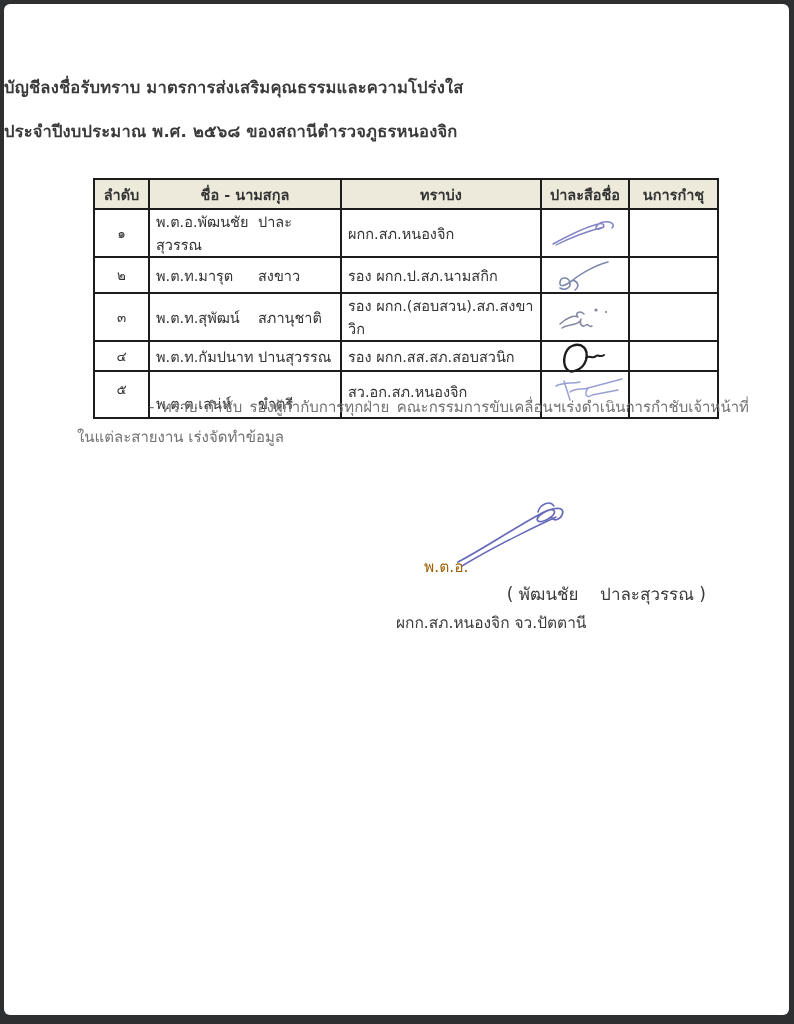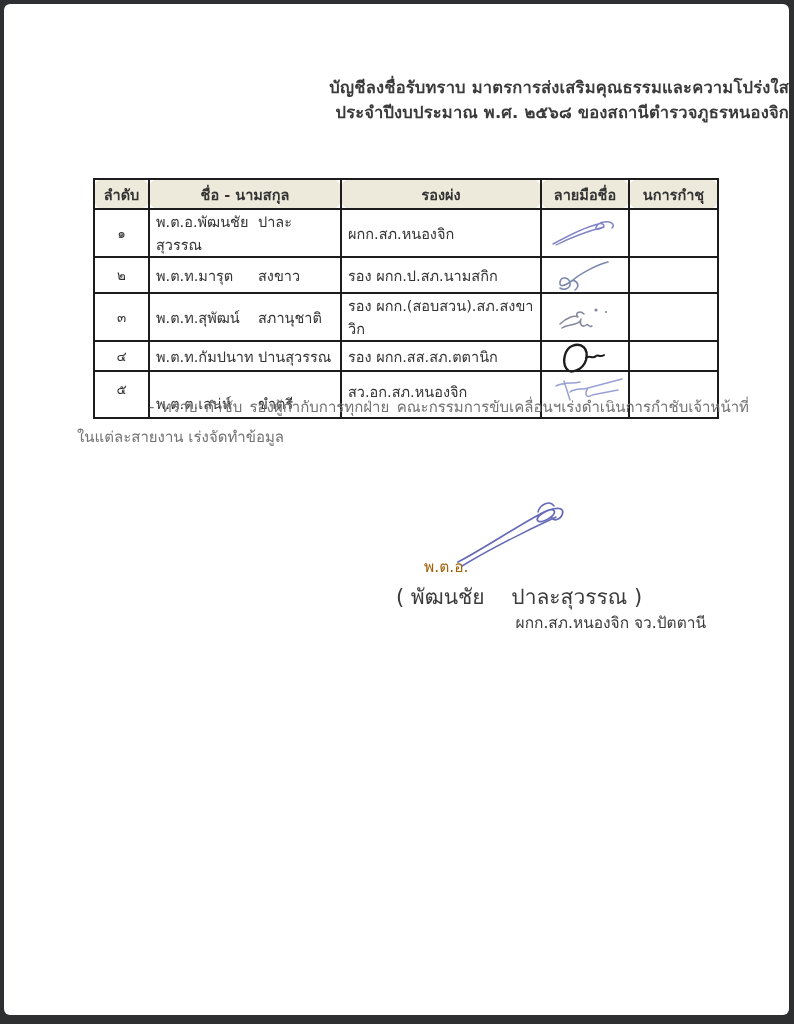--- a/index.html
+++ b/index.html
@@ -8,78 +8,78 @@
     background:#2e2f31;
     font-family:"DejaVu Sans","Liberation Sans",sans-serif;
     position:relative;overflow:hidden;
   }
   .page{
     position:absolute;left:4px;top:4px;width:785px;height:1011px;
     background:#ffffff;border-radius:6px;
   }
   .abs{position:absolute;}
   .doc-title{
-    width:100%;text-align:right;font-weight:bold;
+    width:100%;text-align:left;font-weight:bold;
     font-size:16.5px;color:#3a3a3a;letter-spacing:0.2px;
   }
   
   table.sign-table{
     position:absolute;left:89px;top:174px;
     border-collapse:collapse;table-layout:fixed;
     width:624px;color:#333333;font-size:14.5px;
   }
   table.sign-table td,table.sign-table th{
     border:2px solid #1c1c1c;overflow:visible;
     padding:0 6px;vertical-align:middle;
   }
   table.sign-table th{
     background:#edeadc;font-weight:bold;font-size:14.5px;
-    height:24px;text-align:center;padding:2px 0;border-radius:9px;
+    height:24px;text-align:center;padding:2px 0;
   }
   td.c-no{text-align:center;font-size:13.5px;}
   td.c-name{padding-left:10px;}
   td.c-name .fname{display:inline-block;min-width:102px;}
   td.c-pos{padding-left:8px;}
   td.c-sig{text-align:center;padding:0;}
   td.c-sig svg{display:block;margin:0 auto;overflow:visible;}
   
   .note-par{
     left:73px;top:388px;width:672px;
     font-size:15px;line-height:30px;color:#737373;
     text-indent:72px;text-align:justify;
   }
   
   .rank-label{left:420px;top:550px;font-size:15.5px;color:#a16207;}
   .sig-big{left:448px;top:496px;}
-  .name-line{left:392px;top:576px;width:310px;text-align:left;font-size:21px;color:#3b3b3b;}
-  .pos-line{left:392px;top:606px;width:310px;text-align:right;font-size:15.5px;color:#3b3b3b;}
+  .name-line{left:392px;top:576px;width:310px;text-align:right;font-size:17px;color:#3b3b3b;}
+  .pos-line{left:392px;top:606px;width:310px;text-align:left;font-size:15.5px;color:#3b3b3b;}
   .ink{fill:none;stroke-linecap:round;stroke-linejoin:round;}
 </style>
 </head>
 <body>
 
 <div class="page">
 
   <div class="abs doc-title" style="top:70px;">บัญชีลงชื่อรับทราบ มาตรการส่งเสริมคุณธรรมและความโปร่งใส</div>
-  <div class="abs doc-title" style="top:95px;">ประจำปีงบประมาณ พ.ศ. ๒๕๖๘ ของสถานีตำรวจภูธรหนองจิก</div>
+  <div class="abs doc-title" style="top:114px;">ประจำปีงบประมาณ พ.ศ. ๒๕๖๘ ของสถานีตำรวจภูธรหนองจิก</div>
 
   <table class="sign-table">
     <colgroup>
       <col style="width:55px">
         <col style="width:192px">
         <col style="width:200px">
         <col style="width:88px">
         <col style="width:89px">
     </colgroup>
     <thead>
       <tr>
         <th>ลำดับ</th>
         <th>ชื่อ - นามสกุล</th>
-        <th>รองผ่ง</th>
-        <th>ลายมือชื่อ</th>
+        <th>ทราบ่ง</th>
+        <th>ปาละสือชื่อ</th>
         <th>นการกำชุ</th>
       </tr>
     </thead>
     <tbody>
       <tr style="height:33px;">
         <td class="c-no">๑</td>
         <td class="c-name">
           <span class="fname">พ.ต.อ.พัฒนชัย</span><span>ปาละสุวรรณ</span>
         </td>
         <td class="c-pos">ผกก.สภ.หนองจิก</td>
@@ -117,21 +117,21 @@
             <circle cx="58" cy="10" r="1.1" fill="#83879f"></circle>
           </svg>
         </td>
         <td></td>
       </tr>
       <tr style="height:28px;">
         <td class="c-no">๔</td>
         <td class="c-name">
           <span class="fname">พ.ต.ท.กัมปนาท</span><span>ปานสุวรรณ</span>
         </td>
-        <td class="c-pos">รอง ผกก.สส.สภ.ตตานิก</td>
+        <td class="c-pos">รอง ผกก.สส.สภ.สอบสวนิก</td>
         <td class="c-sig">
           <svg width="76" height="34" viewBox="0 0 76 34" style="margin-bottom:-6px;">
             <path class="ink" stroke="#1d1d1d" stroke-width="2.4" d="M24,4 C34,0 41,7 38,18 C35,28 22,33 18,26 C14,19 17,7 24,4 Z"></path>
             <path class="ink" stroke="#1d1d1d" stroke-width="2" d="M38,16 C42,12 44,18 48,14 C50,12 52,16 56,13"></path>
           </svg>
         </td>
         <td></td>
       </tr>
       <tr style="height:47px;">
         <td class="c-no" style="vertical-align:top;padding-top:6px;">๕</td>

